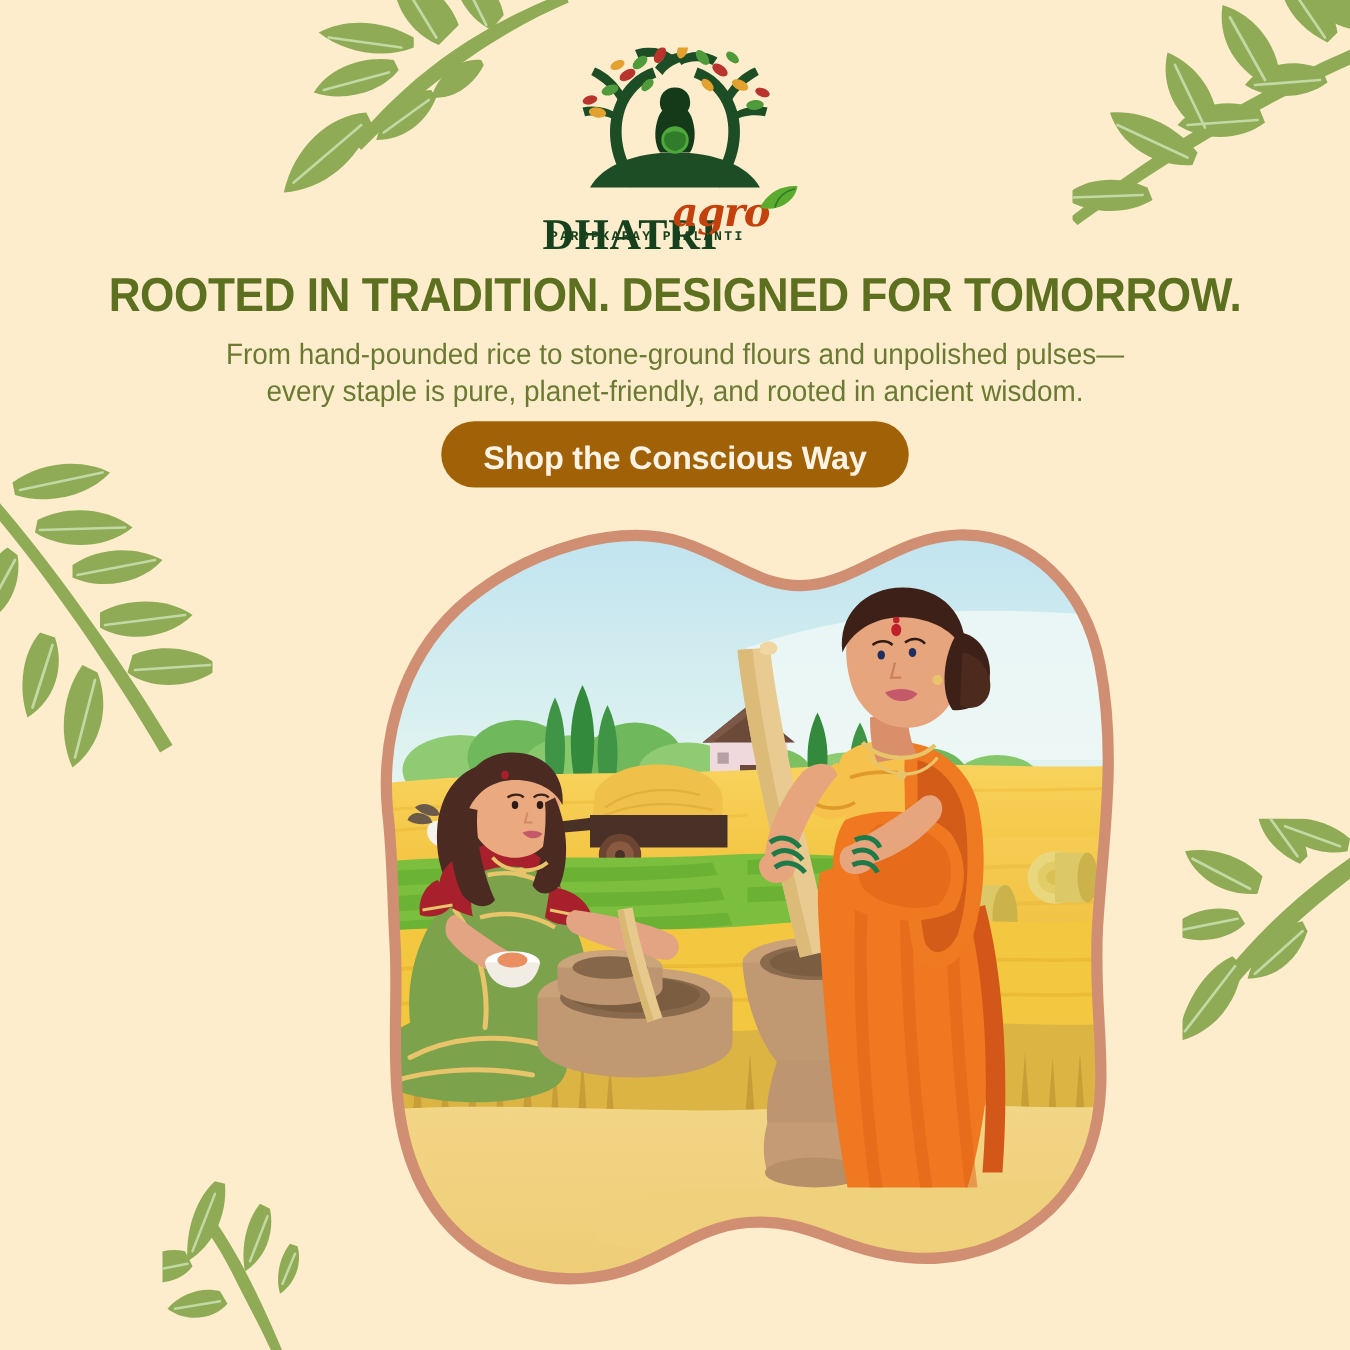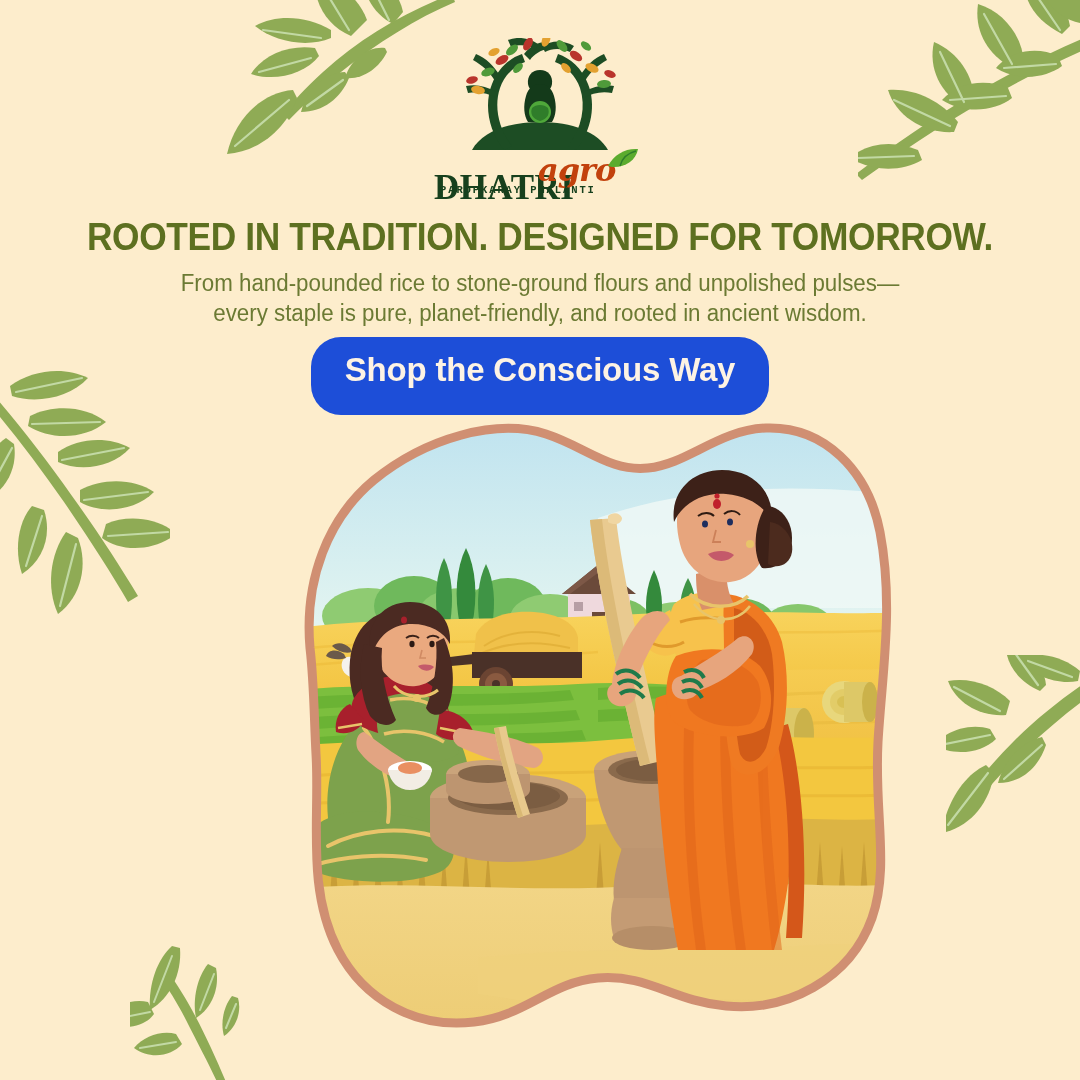--- a/index.html
+++ b/index.html
@@ -73,27 +73,27 @@
     transform:scaleX(0.95);
   }
   .subhead span { display:block; }
 
   
   .cta-row {
     position:absolute; top:337px; left:0; right:0;
     display:flex; justify-content:center;
   }
   .cta-button {
-    background:#1d4ed8;
+    background:#a16207;
     color:#fdf3e4;
     border:none;
     border-radius:30px;
-    padding:14px 34px 26px;
+    padding:14px 34px 8px;
     font-family:"Liberation Sans", sans-serif;
-    font-weight:700; font-size:33px;
+    font-weight:700; font-size:26px;
     letter-spacing:-0.2px;
     cursor:pointer;
     white-space:nowrap;
   }
 
   
   .illus {
     position:absolute;
     left:178px; top:398px;
     width:724px; height:660px;

